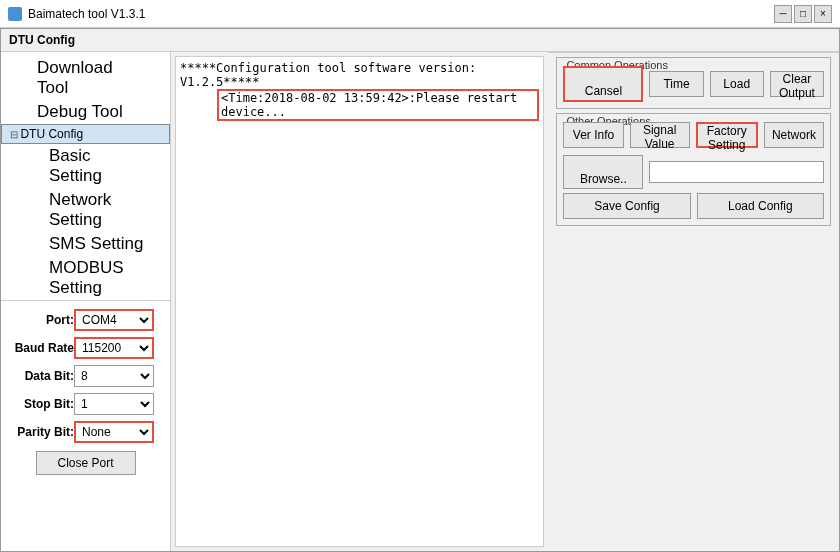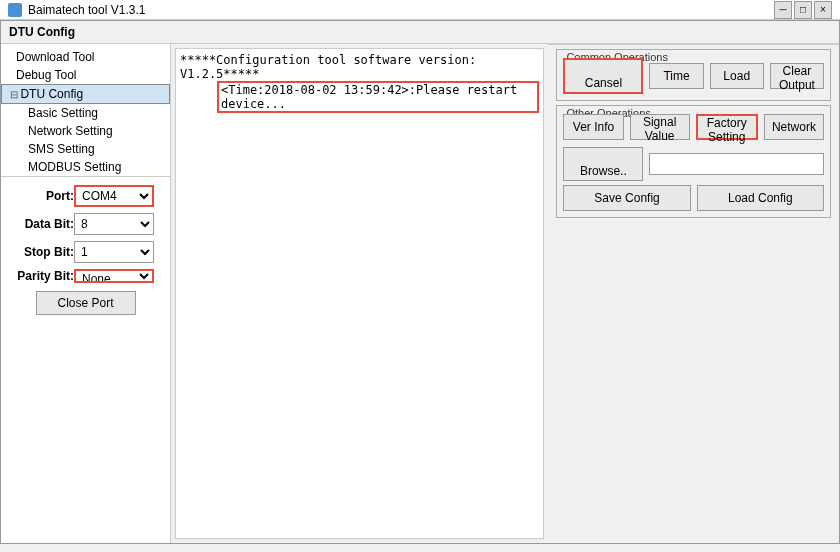--- a/index.html
+++ b/index.html
@@ -11,21 +11,21 @@
       height: 552px;
       overflow: hidden;
     }
     .title-bar {
       background: #fff;
       border-bottom: 1px solid #ccc;
       padding: 4px 8px;
       display: flex;
       align-items: center;
       justify-content: space-between;
-      height: 20px;
+      height: 28px;
     }
     .title-bar-left {
       display: flex;
       align-items: center;
       gap: 6px;
     }
     .title-icon {
       width: 14px;
       height: 14px;
       background: #4a90d9;
@@ -74,23 +74,23 @@
     
     .sidebar {
       width: 170px;
       background: #fff;
       border-right: 1px solid #ccc;
       padding: 4px 0;
       overflow-y: auto;
       flex-shrink: 0;
     }
     .sidebar-item {
-      padding: 2px 3px;
-      cursor: pointer;
-      font-size: 12px;
+      padding: 2px 24px;
+      cursor: pointer;
+      font-size: 17px;
       color: #000;
       display: flex;
       align-items: center;
       gap: 2px;
     }
     .sidebar-item .indent1 { margin-left: 12px; }
     .sidebar-item .indent2 { margin-left: 24px; }
     .sidebar-group {
       display: flex;
       align-items: center;
@@ -142,21 +142,21 @@
     .baud-select {
       width: 80px;
       height: 22px;
       border: 2px solid #e74c3c;
       background: #fff;
       font-size: 12px;
       padding: 0 2px;
     }
     .parity-select {
       width: 80px;
-      height: 14px;
+      height: 22px;
       border: 2px solid #e74c3c;
       background: #fff;
       font-size: 12px;
       padding: 0 2px;
     }
     .close-port-btn {
       margin: 8px auto;
       display: block;
       width: 100px;
       height: 24px;
@@ -300,20 +300,30 @@
           <span class="port-label">Port:</span>
           <select class="port-select">
             <option>COM4</option>
             <option>COM1</option>
             <option>COM2</option>
             <option>COM3</option>
             <option>COM5</option>
           </select>
         </div>
         <div class="port-row">
+          <span class="port-label">Baud Rate</span>
+          <select class="baud-select">
+            <option>115200</option>
+            <option>9600</option>
+            <option>19200</option>
+            <option>38400</option>
+            <option>57600</option>
+          </select>
+        </div>
+        <div class="port-row">
           <span class="port-label">Data Bit:</span>
           <select class="normal-select">
             <option>8</option>
             <option>7</option>
           </select>
         </div>
         <div class="port-row">
           <span class="port-label">Stop Bit:</span>
           <select class="normal-select">
             <option>1</option>

